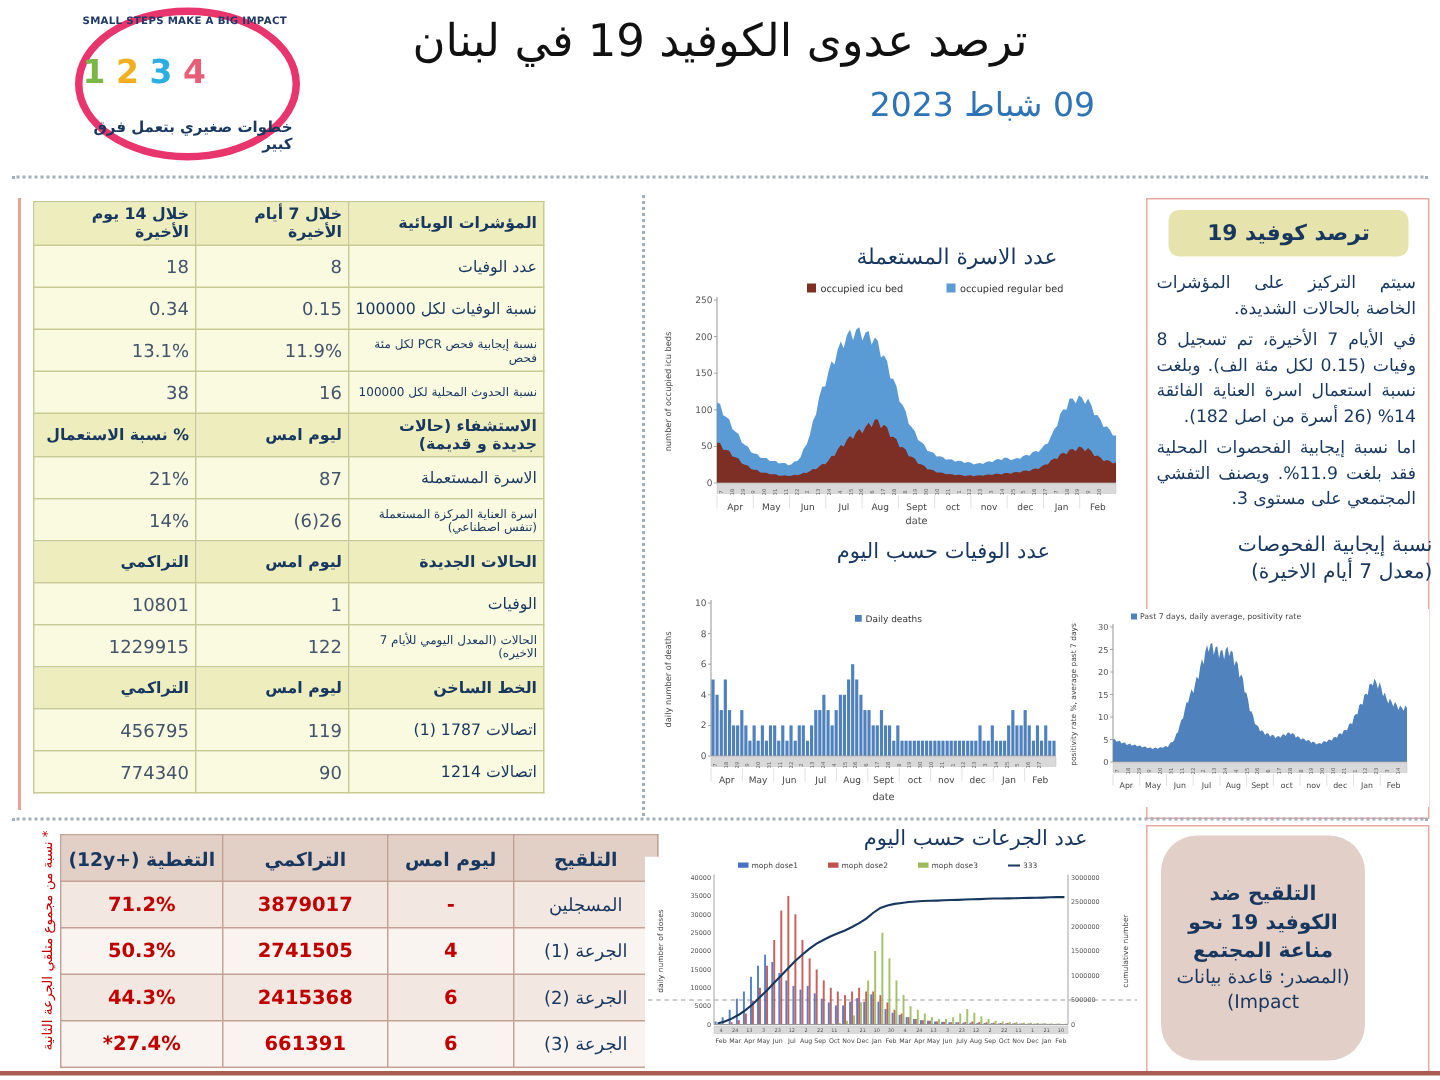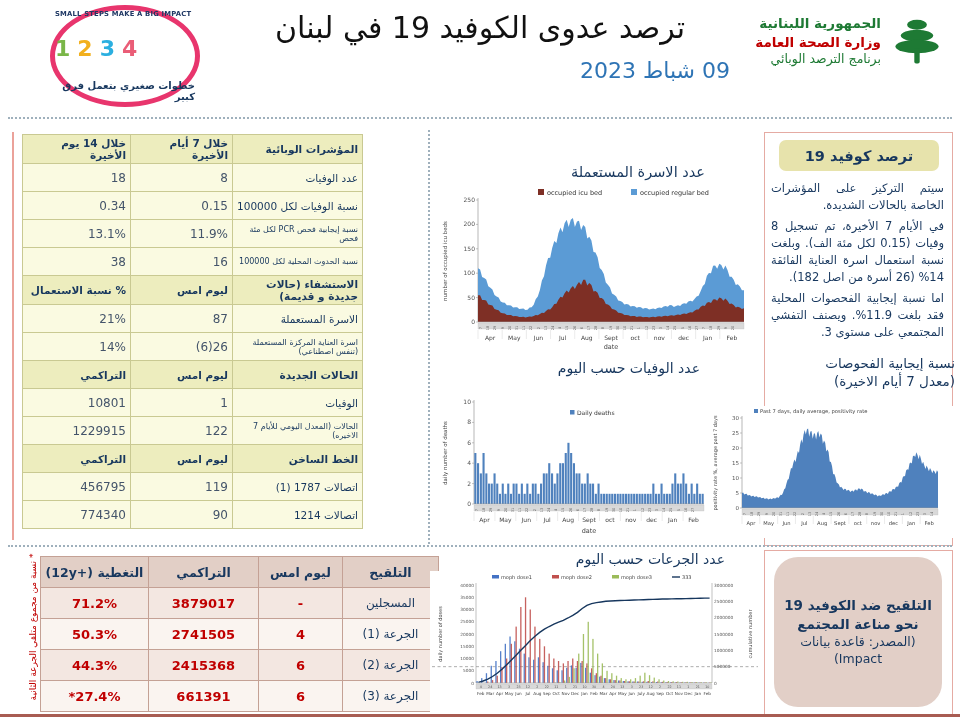--- a/index.html
+++ b/index.html
@@ -46,21 +46,21 @@
   #c4title{left:455px;top:551px;width:270px;font-size:14px;}
 
   
   .card{border:1px solid #E5ABA3;background:#fff;box-sizing:border-box;}
   #card1{left:764px;top:132px;width:189px;height:414px;}
   #card2{left:764px;top:550px;width:189px;height:166px;}
   #tag1{left:779px;top:140px;width:160px;height:31px;background:#E7E3AC;border-radius:7px;color:#17375E;
     font-weight:bold;font-size:14.5px;display:flex;align-items:center;justify-content:center;direction:rtl;}
   #para1{left:771px;top:180px;width:174px;direction:rtl;text-align:justify;color:#17375E;font-size:11.5px;line-height:1.5;}
   #para1 p{margin:0 1px 3px 0;}
-  #tag2{left:774px;top:557px;width:168px;height:150px;background:#E2CFC7;border-radius:24px;box-sizing:border-box;
+  #tag2{left:774px;top:557px;width:136px;height:150px;background:#E2CFC7;border-radius:24px;box-sizing:border-box;
     padding:10px 8px;display:flex;flex-direction:column;align-items:center;justify-content:center;direction:rtl;text-align:center;color:#17375E;}
   .tag2-b{font-size:13.5px;font-weight:bold;line-height:1.4;}
   .tag2-n{font-size:12.5px;line-height:1.35;text-align:center;}
 
   
   #vaxnote{left:-50px;top:622px;width:165px;font-size:9px;color:#C00000;direction:rtl;text-align:center;transform:rotate(-90deg);}
   #vaxtable{left:40px;top:556px;width:398px;}
   #vaxtable table{border-collapse:collapse;table-layout:fixed;width:398px;direction:rtl;}
   #vaxtable td{border:1px solid #C4A195;text-align:center;vertical-align:middle;height:28px;padding:1px 3px;}
   #vaxtable tr.h td{background:#E2CFC6;color:#17375E;font-weight:bold;font-size:12.5px;}
@@ -87,37 +87,20 @@
       <span class="n2">2</span>
       <span class="n3">3</span>
       <span class="n4">4</span>
     </div>
     <div class="badge-bottom">خطوات صغيري بتعمل فرق كبير</div>
   </div>
 
   <div class="abs" id="title">ترصد عدوى الكوفيد 19 في لبنان</div>
   <div class="abs" id="date">09 شباط 2023</div>
 
-  <div class="abs" id="moph">
-    <div class="moph-text">
-      <div class="moph-l1">الجمهورية اللبنانية</div>
-      <div class="moph-l2">وزارة الصحة العامة</div>
-      <div class="moph-l3">برنامج الترصد الوبائي</div>
-    </div>
-    <span>
-      <svg width="54" height="54" viewBox="0 0 60 60">
-        <g fill="#1E7A34">
-          <ellipse cx="30" cy="12" rx="11" ry="5.5"></ellipse>
-          <ellipse cx="30" cy="24" rx="18" ry="6.5"></ellipse>
-          <ellipse cx="30" cy="36" rx="24" ry="7.5"></ellipse>
-          <rect x="27" y="38" width="6" height="17" rx="2"></rect>
-        </g>
-      </svg>
-    </span>
-  </div>
 
   <div class="abs dot-h" id="dot1"></div>
   <div class="abs" id="dotv"></div>
   <div class="abs" id="pinkline"></div>
 
   <div class="abs" id="indtable">
     <table>
         <colgroup>
           <col style="width:130px">
           <col style="width:102px">

